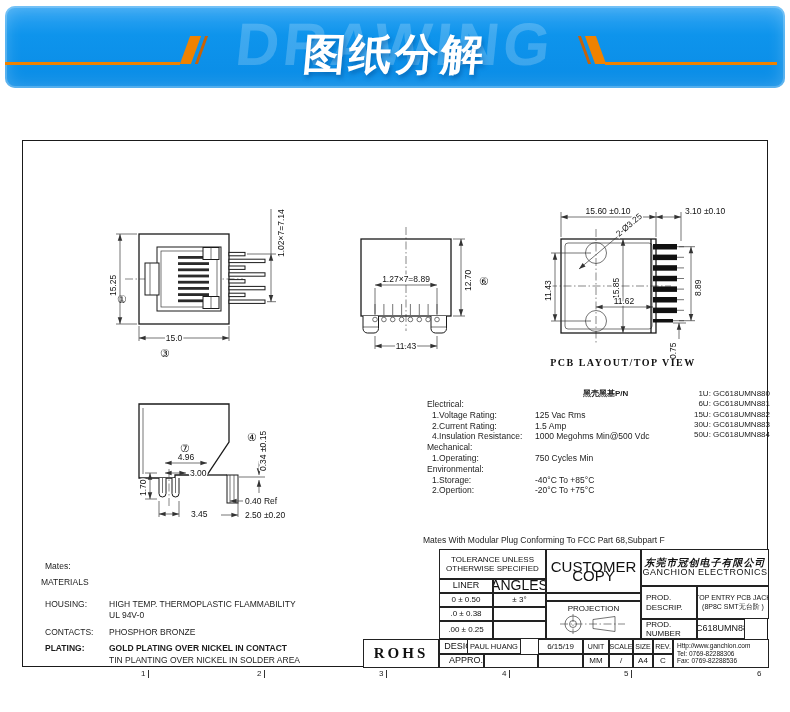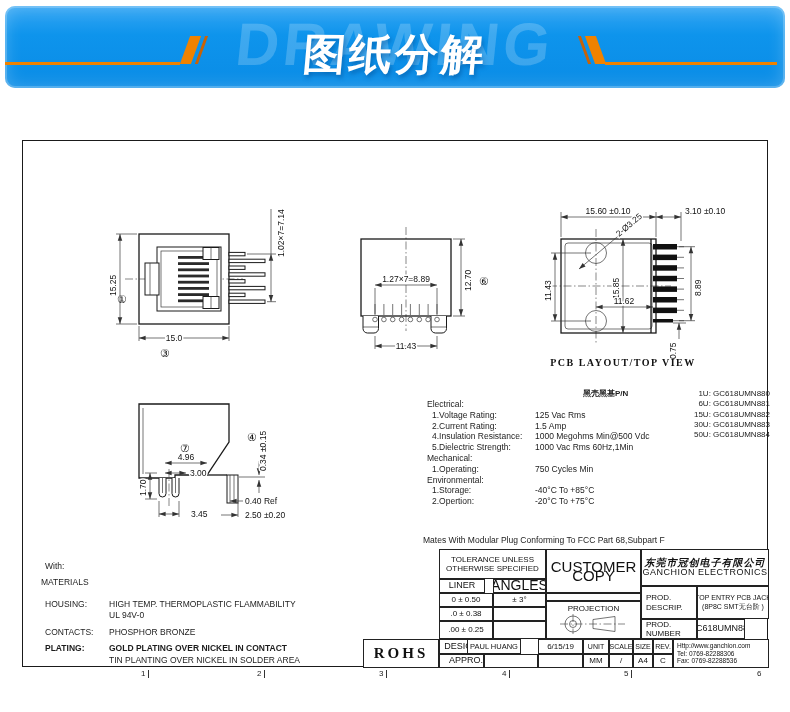--- a/index.html
+++ b/index.html
@@ -307,45 +307,44 @@
     <div>15U: GC618UMN882</div>
     <div>30U: GC618UMN883</div>
     <div>50U: GC618UMN884</div>
   </div>
 
   <div class="spec" style="left:404px;top:258px;">
     <div>Electrical:</div>
     <div class="ind"><span class="lbl">1.Voltage Rating:</span><span>125 Vac Rms</span></div>
     <div class="ind"><span class="lbl">2.Current Rating:</span><span>1.5 Amp</span></div>
     <div class="ind"><span class="lbl">4.Insulation Resistance:</span><span>1000 Megohms Min@500 Vdc</span></div>
-    <div class="ind"><span class="lbl">5.Dielectric Strength:</span><span>1000 Vac Rms 60Hz,1Min</span></div>
     <div>Mechanical:</div>
     <div class="ind"><span class="lbl">1.Operating:</span><span>750 Cycles Min</span></div>
     <div>Environmental:</div>
     <div class="ind"><span class="lbl">1.Storage:</span><span>-40°C To +85°C</span></div>
     <div class="ind"><span class="lbl">2.Opertion:</span><span>-20°C To +75°C</span></div>
   </div>
   <div class="spec" style="left:400px;top:394px;">Mates With Modular Plug Conforming To FCC Part 68,Subpart F</div>
 
   <div class="notes">
-    <div class="nrow" style="left:22px;top:420px;">With:</div>
+    <div class="nrow" style="left:22px;top:420px;">Mates:</div>
     <div class="nrow" style="left:18px;top:436px;">MATERIALS</div>
     <div class="nrow" style="left:22px;top:458px;"><span class="nlbl">HOUSING:</span><span>HIGH TEMP. THERMOPLASTIC FLAMMABILITY</span></div>
     <div class="nrow" style="left:86px;top:469px;">UL 94V-0</div>
     <div class="nrow" style="left:22px;top:486px;"><span class="nlbl">CONTACTS:</span><span>PHOSPHOR BRONZE</span></div>
     <div class="nrow" style="left:22px;top:502px;font-weight:bold;"><span class="nlbl">PLATING:</span><span>GOLD PLATING OVER NICKEL IN CONTACT</span></div>
     <div class="nrow" style="left:86px;top:514px;">TIN PLANTING OVER NICKEL IN SOLDER AREA</div>
   </div>
 
   <div>
     <div class="tb-cell" style="left:416px;top:408px;width:107px;height:30px;flex-direction:column;">
       <div>TOLERANCE UNLESS</div>
       <div>OTHERWISE SPECIFIED</div>
     </div>
-    <div class="tb-cell" style="left:416px;top:438px;width:46px;height:14px;font-size:9px;">LINER</div>
+    <div class="tb-cell" style="left:416px;top:438px;width:54px;height:14px;font-size:9px;">LINER</div>
     <div class="tb-cell" style="left:470px;top:438px;width:53px;height:14px;font-size:14px;">ANGLES</div>
     <div class="tb-cell" style="left:416px;top:452px;width:54px;height:14px;">0  ±  0.50</div>
     <div class="tb-cell" style="left:470px;top:452px;width:53px;height:14px;">±  3°</div>
     <div class="tb-cell" style="left:416px;top:466px;width:54px;height:14px;">.0  ±  0.38</div>
     <div class="tb-cell" style="left:470px;top:466px;width:53px;height:14px;"></div>
     <div class="tb-cell" style="left:416px;top:480px;width:54px;height:18px;">.00 ±  0.25</div>
     <div class="tb-cell" style="left:470px;top:480px;width:53px;height:18px;"></div>
 
     <div class="tb-cell" style="left:523px;top:408px;width:95px;height:44px;flex-direction:column;font-size:15px;">
       <div>CUSTOMER</div>

